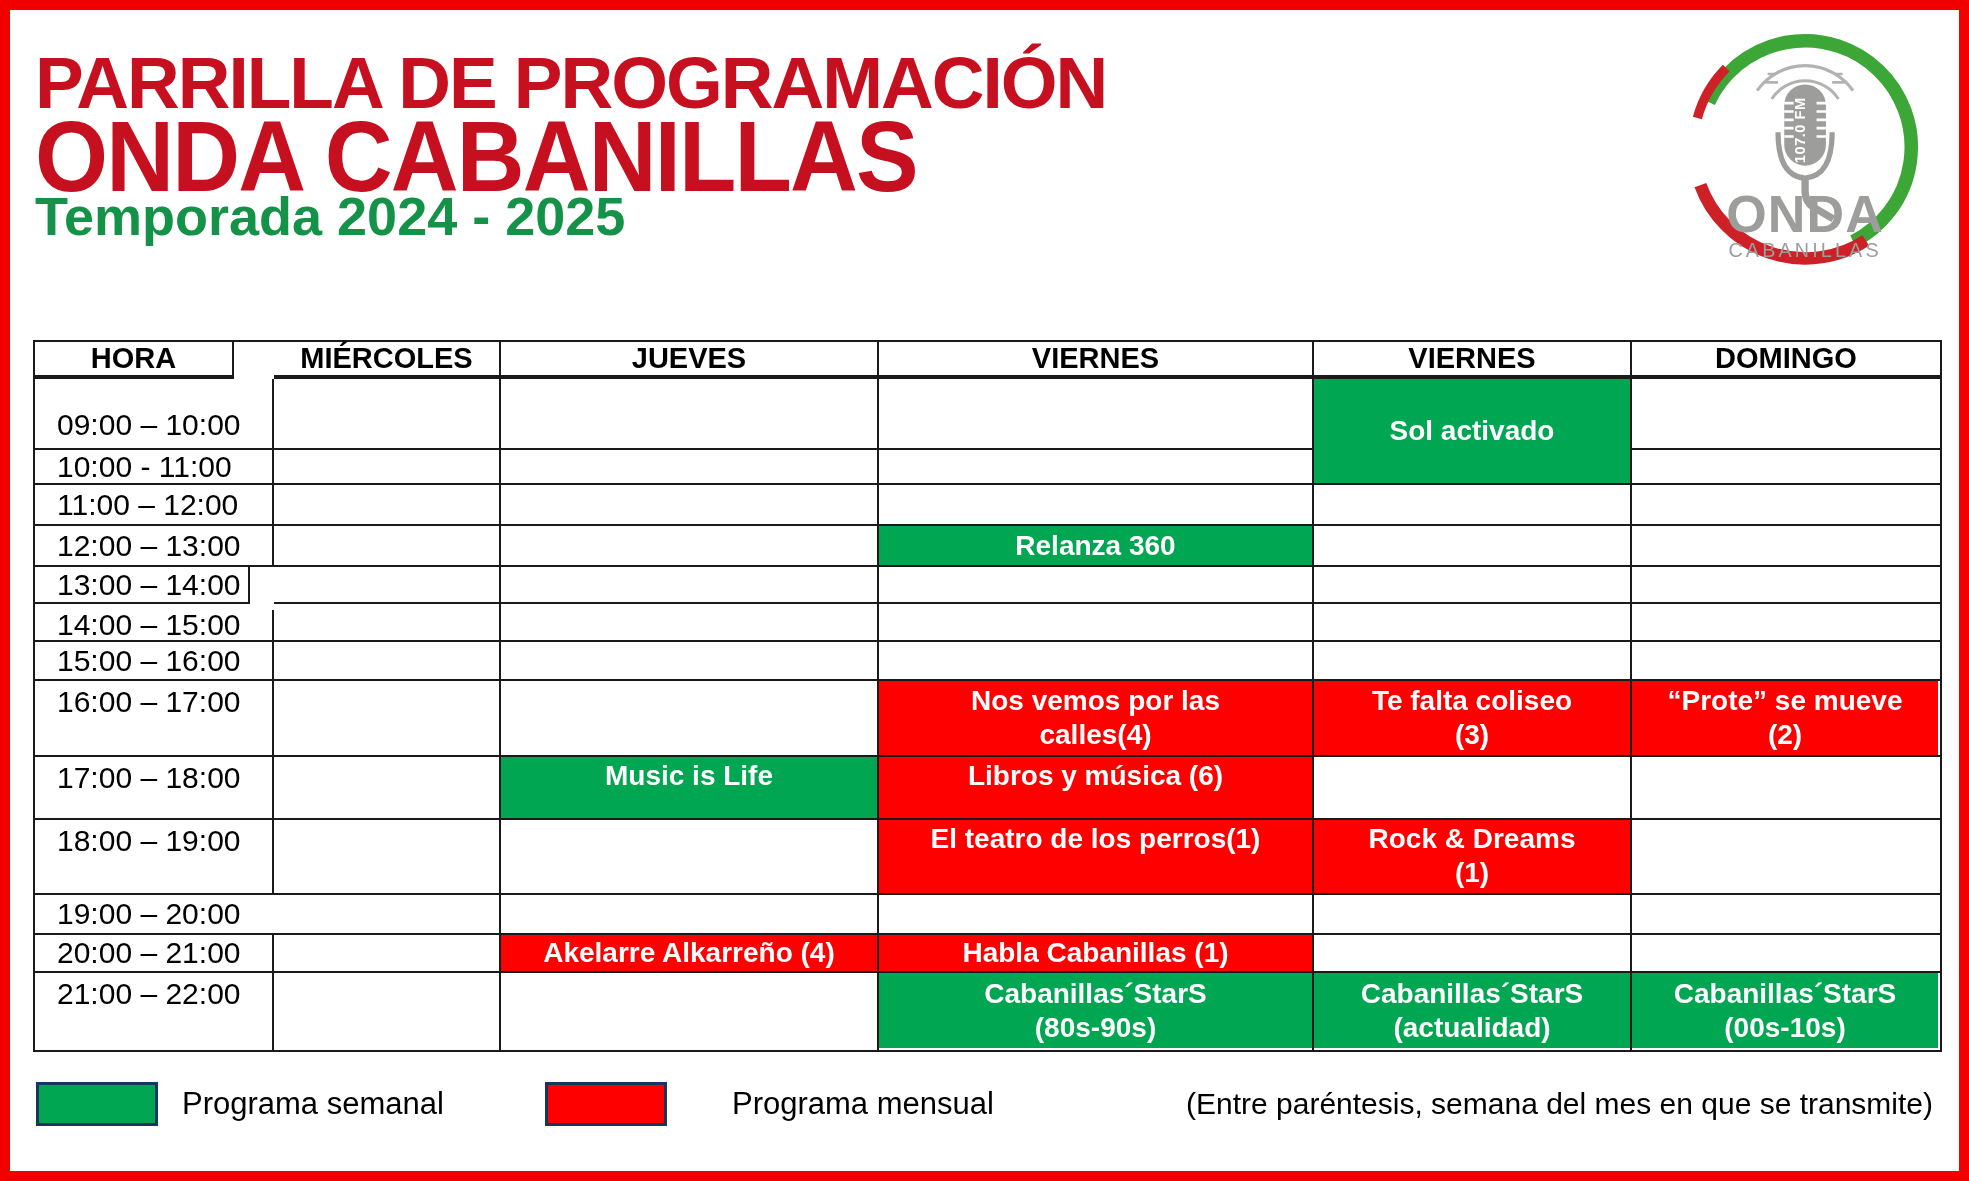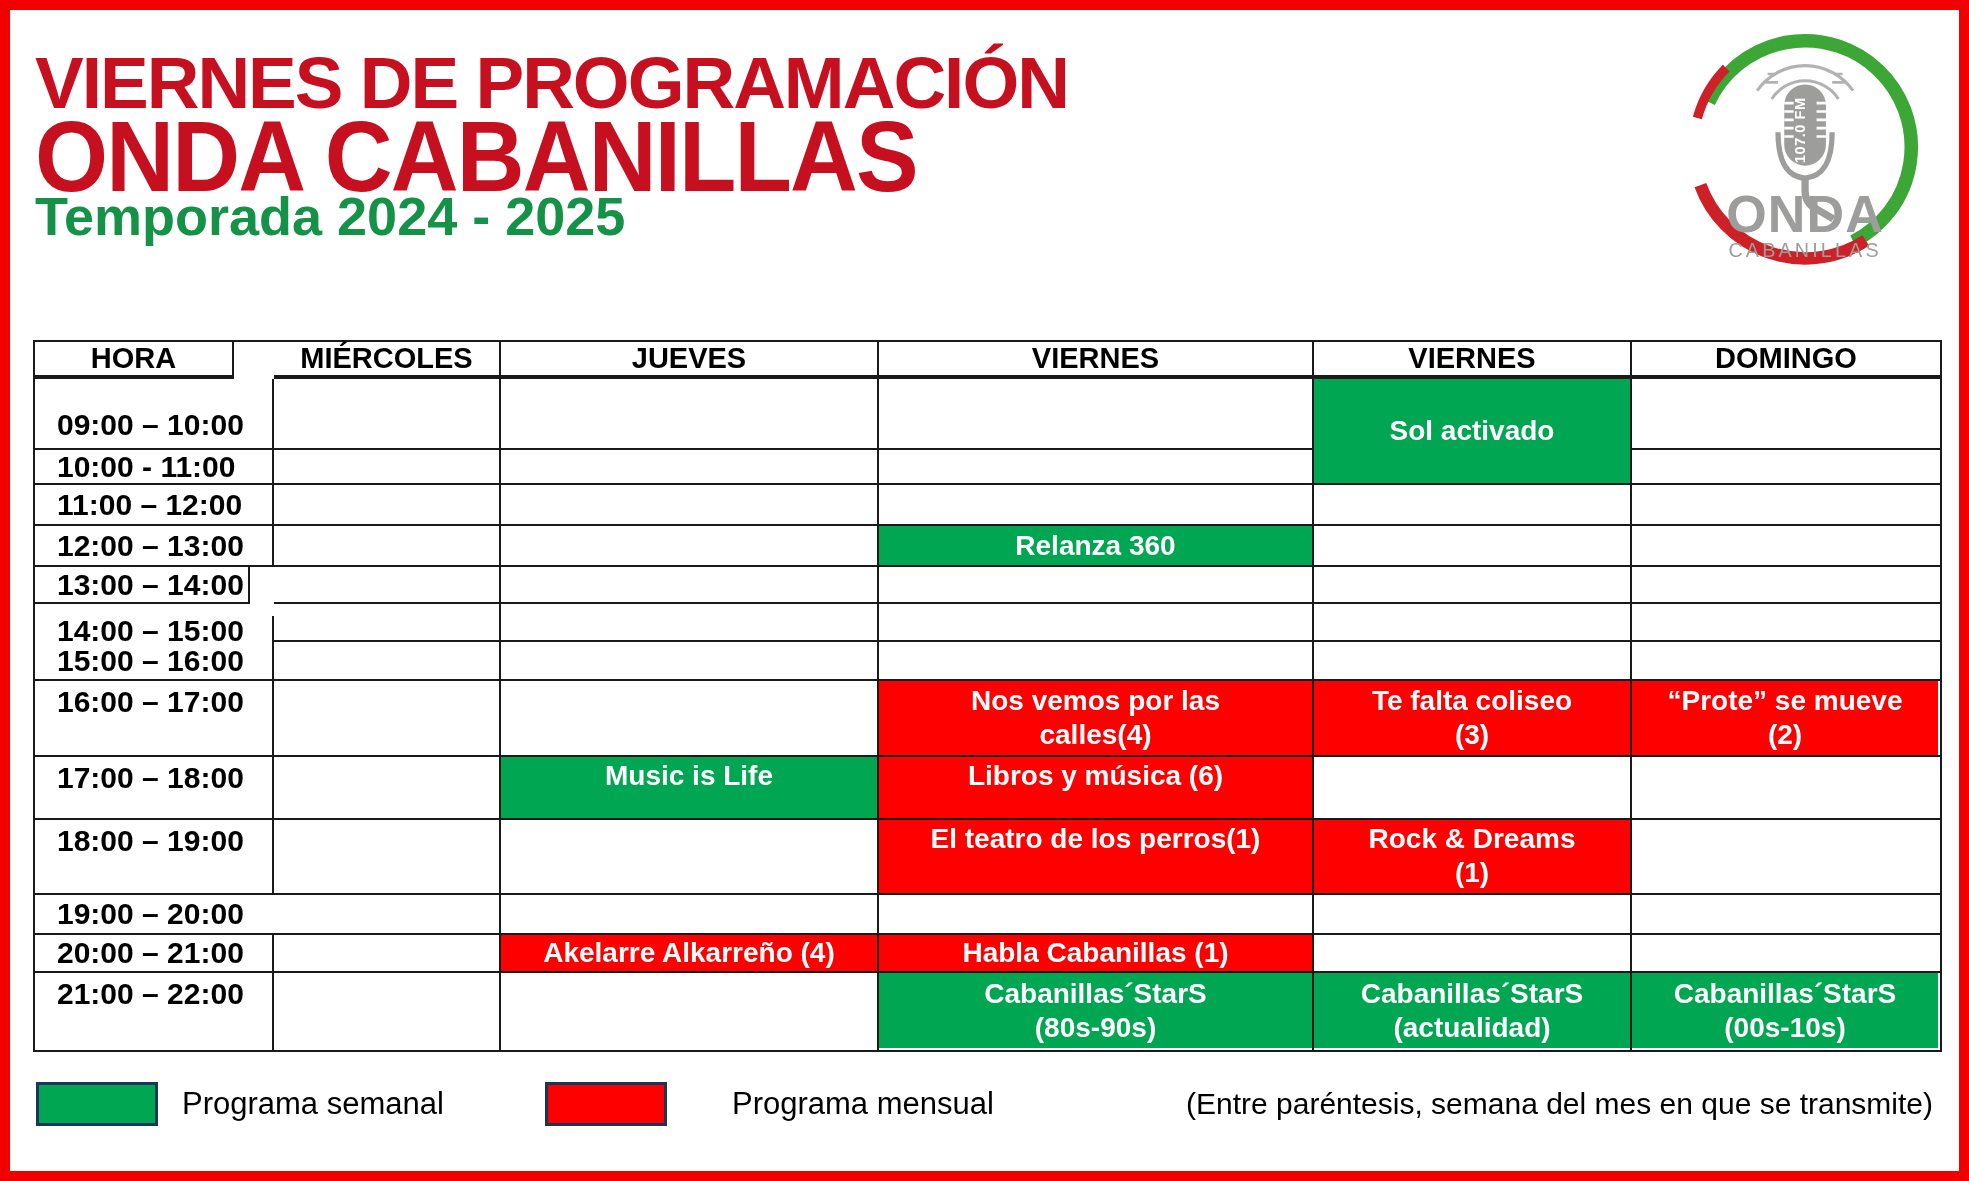--- a/index.html
+++ b/index.html
@@ -48,21 +48,21 @@
   }
   #grid .cell{
     position:absolute;box-sizing:border-box;background:#fff;
     border-right:2px solid var(--grid,#1a1a1a);
     border-bottom:2px solid var(--grid,#1a1a1a);
     display:flex;align-items:center;color:#000;
   }
   #grid .cell.lc{border-right:none;}
   #grid .cell.lr{border-bottom:none;}
   #grid .hdr{justify-content:center;font-weight:bold;font-size:29px;border-bottom:4px solid var(--grid,#1a1a1a);}
-  #grid .time{font-size:30px;padding-left:22px;font-weight:bold;}
+  #grid .time{font-size:30px;padding-left:22px;}
   #grid .vb{align-items:flex-end;padding-bottom:6px;}
   #grid .vt{align-items:flex-start;padding-top:4px;}
   #grid .prog{
     position:absolute;box-sizing:border-box;
     display:flex;align-items:center;justify-content:center;
     text-align:center;color:#fff;font-weight:bold;font-size:28px;
     line-height:1.2;white-space:pre-line;
   }
   #grid .pg{background:var(--green,#00a651);}
   #grid .pr{background:var(--red,#fe0000);}
@@ -83,21 +83,21 @@
   #legend-note{
     position:absolute;left:1176px;top:1072px;height:44px;line-height:44px;
     font-size:30px;color:#000;white-space:nowrap;
   }
 </style>
 </head>
 <body>
 
 <div class="page">
 
-  <div class="title-line1">VIERNES DE PROGRAMACIÓN</div>
+  <div class="title-line1">PARRILLA DE PROGRAMACIÓN</div>
   <div class="title-line2">ONDA CABANILLAS</div>
   <div class="season">Temporada 2024 - 2025</div>
 
   <svg id="logo" viewBox="0 0 240 240" aria-hidden="true">
 
     <path class="lg" d="M 29.5 74.9 A 102 102 0 1 1 168.3 208.9" stroke-width="13" fill="none"></path>
     <path class="lr" d="M 18.6 90.3 A 107 107 0 0 1 46.3 42.3" stroke-width="9" fill="none"></path>
     <path class="lr" d="M 21.5 154.6 A 107 107 0 0 0 180.3 207.8" stroke-width="12" fill="none"></path>
 
     <path class="lw" d="M 90 72 A 38 38 0 0 1 154 72" stroke-width="3"></path>
@@ -144,21 +144,21 @@
       <div class="cell" style="left: 466px; top: 184px; width: 378px; height: 41px;"></div>
       <div class="cell" style="left: 844px; top: 184px; width: 435px; height: 41px;"></div>
       <div class="cell" style="left: 1279px; top: 184px; width: 318px; height: 41px;"></div>
       <div class="cell lc" style="left: 1597px; top: 184px; width: 308px; height: 41px;"></div>
       <div class="cell time" style="left: 0px; top: 225px; width: 215px; height: 37px;">13:00 – 14:00</div>
       <div class="cell" style="left: 239px; top: 225px; width: 227px; height: 37px;"></div>
       <div class="cell" style="left: 466px; top: 225px; width: 378px; height: 37px;"></div>
       <div class="cell" style="left: 844px; top: 225px; width: 435px; height: 37px;"></div>
       <div class="cell" style="left: 1279px; top: 225px; width: 318px; height: 37px;"></div>
       <div class="cell lc" style="left: 1597px; top: 225px; width: 308px; height: 37px;"></div>
-      <div class="cell time" style="left: 0px; top: 274px; width: 239px; height: 32px;">14:00 – 15:00</div>
+      <div class="cell time" style="left: 0px; top: 268px; width: 239px; height: 32px;">14:00 – 15:00</div>
       <div class="cell" style="left: 239px; top: 262px; width: 227px; height: 38px;"></div>
       <div class="cell" style="left: 466px; top: 262px; width: 378px; height: 38px;"></div>
       <div class="cell" style="left: 844px; top: 262px; width: 435px; height: 38px;"></div>
       <div class="cell" style="left: 1279px; top: 262px; width: 318px; height: 38px;"></div>
       <div class="cell lc" style="left: 1597px; top: 262px; width: 308px; height: 38px;"></div>
       <div class="cell time" style="left: 0px; top: 300px; width: 239px; height: 39px;">15:00 – 16:00</div>
       <div class="cell" style="left: 239px; top: 300px; width: 227px; height: 39px;"></div>
       <div class="cell" style="left: 466px; top: 300px; width: 378px; height: 39px;"></div>
       <div class="cell" style="left: 844px; top: 300px; width: 435px; height: 39px;"></div>
       <div class="cell" style="left: 1279px; top: 300px; width: 318px; height: 39px;"></div>

